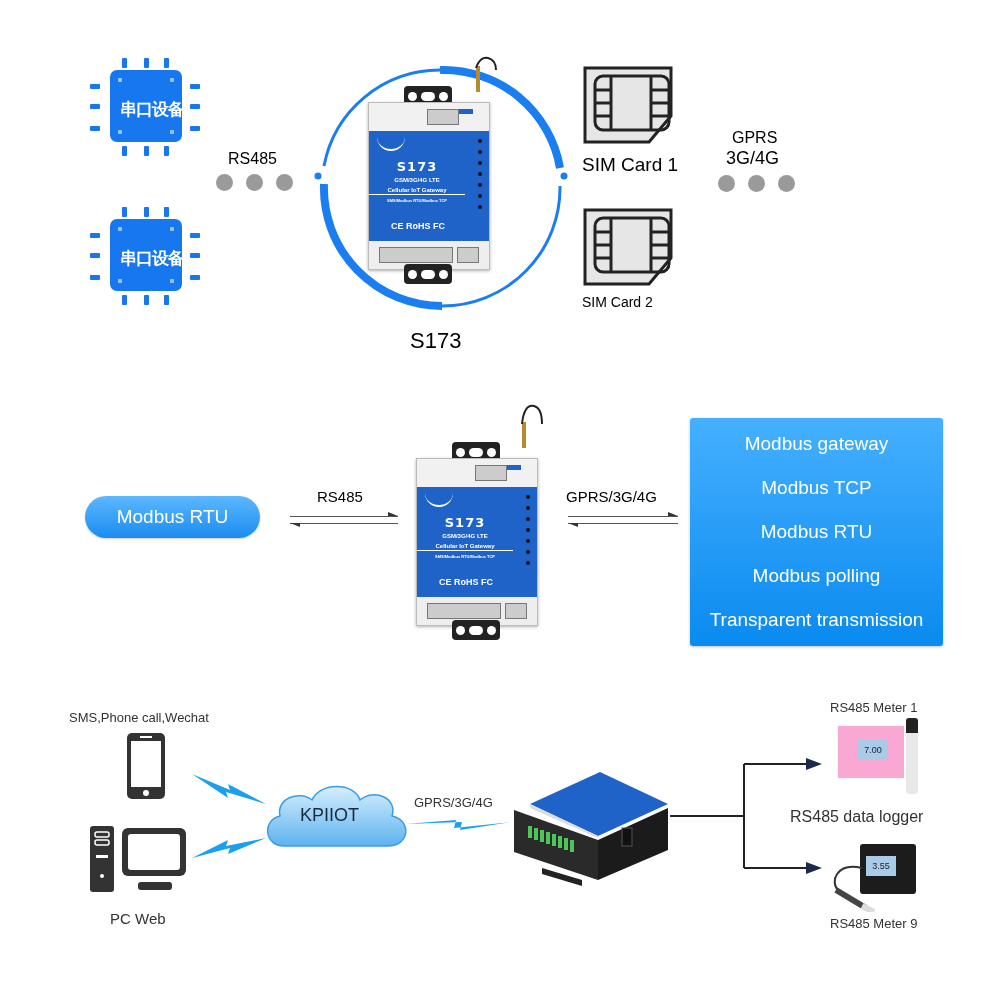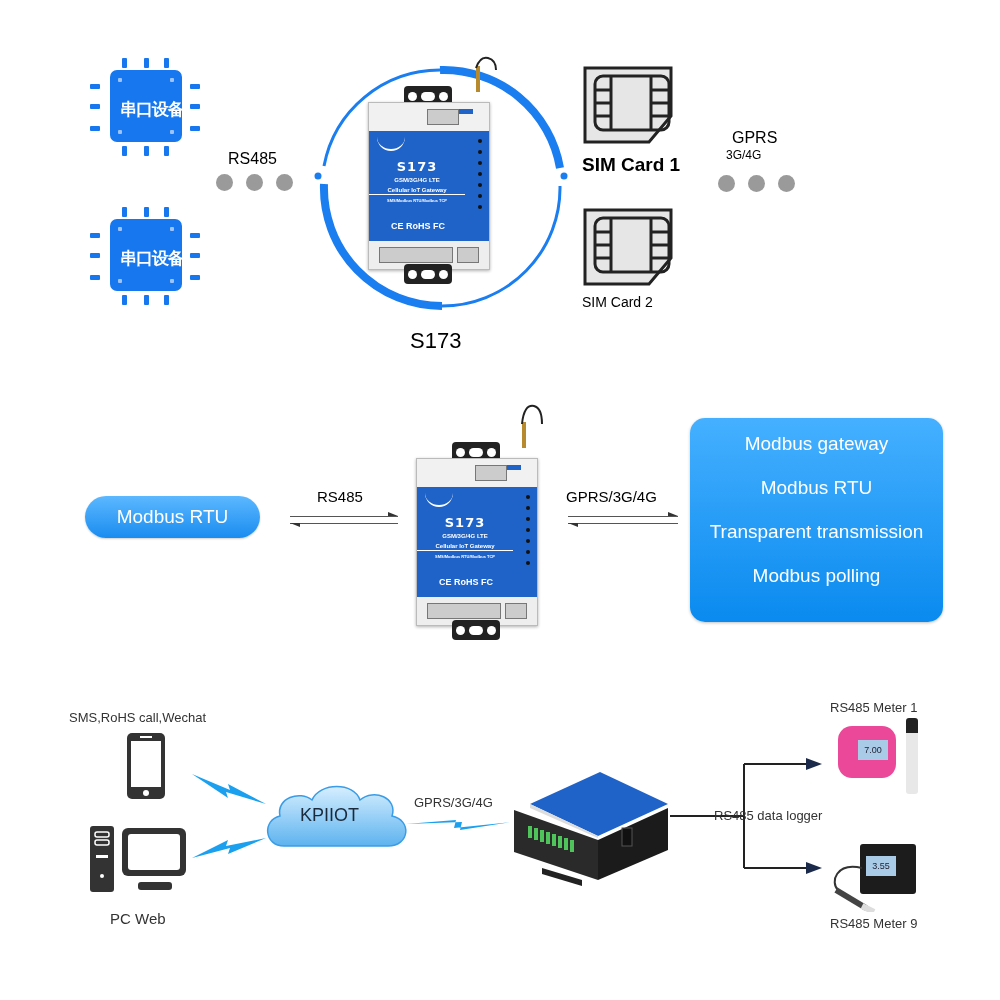--- a/index.html
+++ b/index.html
@@ -34,21 +34,21 @@
   .dev-cert { position:absolute; left:22px; top:90px; font-size:9px; font-weight:bold; }
   .dev-leds { position:absolute; right:5px; top:8px; width:16px; }
   .dev-leds i { display:block; width:4px; height:4px; border-radius:50%; background:#111; margin:0 0 7px 10px; }
   .dev-logo { position:absolute; left:8px; top:6px; width:28px; height:12px; border-bottom:2px solid #fff; border-radius:0 0 14px 14px; }
   .term { position:absolute; top:6px; height:14px; background:#ccc; border:1px solid #777; }
   .antenna { position:absolute; width:4px; background:#b88a2e; }
 
   
   .pill { position:absolute; left:85px; top:496px; width:175px; height:42px; border-radius:21px; background:linear-gradient(#5cb8ff,#1a8cf0); color:#fff; font-size:19px; display:flex; align-items:center; justify-content:center; box-shadow:0 1px 2px rgba(0,0,0,.2); }
 
-  .feature-box { position:absolute; left:690px; top:418px; width:253px; height:204px; background:linear-gradient(#45b0ff,#0a8aef); border-radius:15px; box-shadow:0 1px 3px rgba(0,0,0,.25); color:#fff; }
+  .feature-box { position:absolute; left:690px; top:418px; width:253px; height:228px; background:linear-gradient(#45b0ff,#0a8aef); border-radius:3px; box-shadow:0 1px 3px rgba(0,0,0,.25); color:#fff; }
   .feature-box div { height:44px; line-height:44px; text-align:center; font-size:19px; white-space:nowrap; }
 
   .arrows { position:absolute; }
   .arrows .l1, .arrows .l2 { position:absolute; left:0; right:0; height:1px; background:#555; }
   .arrows .l1 { top:0; } .arrows .l2 { top:7px; }
   .arrows .h1 { position:absolute; right:0; top:-4px; width:0; height:0; border-left:10px solid #333; border-top:4px solid transparent; }
   .arrows .h2 { position:absolute; left:0; top:7px; width:0; height:0; border-right:10px solid #333; border-bottom:4px solid transparent; }
 
   .lbl { position:absolute; white-space:nowrap; }
 </style>
@@ -161,31 +161,31 @@
       </div>
   </div>
 
   <span class="lbl txt-navy" style="left:410px;top:328px;font-size:22px;">S173</span>
 
   <svg class="abs" style="left:583px;top:66px" width="106" height="80" viewBox="0 0 106 80">
     <path d="M2 2 H88 V50 L66 76 H2 Z" fill="#e6e6e6" stroke="#222" stroke-width="3"></path>
     <rect x="12" y="10" width="74" height="54" rx="8" fill="none" stroke="#222" stroke-width="3"></rect>
     <path d="M28 10 V64 M68 10 V64 M12 24 H28 M12 37 H28 M12 50 H28 M68 24 H86 M68 37 H86 M68 50 H86" stroke="#222" stroke-width="3"></path>
   </svg>
-  <span class="lbl txt-navy" style="left:582px;top:154px;font-size:19px;font-weight:bold;">SIM Card 1</span>
+  <span class="lbl txt-navy" style="left:582px;top:154px;font-size:19px;">SIM Card 1</span>
 
   <svg class="abs" style="left:583px;top:208px" width="106" height="80" viewBox="0 0 106 80">
     <path d="M2 2 H88 V50 L66 76 H2 Z" fill="#e6e6e6" stroke="#222" stroke-width="3"></path>
     <rect x="12" y="10" width="74" height="54" rx="8" fill="none" stroke="#222" stroke-width="3"></rect>
     <path d="M28 10 V64 M68 10 V64 M12 24 H28 M12 37 H28 M12 50 H28 M68 24 H86 M68 37 H86 M68 50 H86" stroke="#222" stroke-width="3"></path>
   </svg>
   <span class="lbl txt-navy" style="left:582px;top:294px;font-size:14px;">SIM Card 2</span>
 
   <span class="lbl txt-navy" style="left:732px;top:129px;font-size:16px;">GPRS</span>
-  <span class="lbl txt-navy" style="left:726px;top:148px;font-size:12px;">3G/4G</span>
+  <span class="lbl txt-navy" style="left:726px;top:148px;font-size:18px;">3G/4G</span>
   <div class="dots" style="left:718px;top:175px;">
       <span></span>
       <span></span>
       <span></span>
     </div>
 </div>
 
 <div>
   <div class="pill">Modbus RTU</div>
 
@@ -244,28 +244,29 @@
   <span class="lbl txt-navy" style="left:566px;top:488px;font-size:15px;">GPRS/3G/4G</span>
   <div class="arrows" style="left:568px;top:516px;width:110px;">
     <i class="l1"></i>
       <i class="l2"></i>
       <i class="h1"></i>
       <i class="h2"></i>
   </div>
 
   <div class="feature-box">
     <div style="margin-top:4px">Modbus gateway</div>
+    <div>Modbus TCP</div>
     <div>Modbus RTU</div>
+    <div>Modbus polling</div>
     <div>Transparent transmission</div>
-    <div>Modbus polling</div>
   </div>
 </div>
 
 <div>
-  <span class="lbl txt-dark" style="left:69px;top:710px;font-size:13px;">SMS,RoHS call,Wechat</span>
+  <span class="lbl txt-dark" style="left:69px;top:710px;font-size:13px;">SMS,Phone call,Wechat</span>
 
   <svg class="abs" style="left:126px;top:732px" width="40" height="68" viewBox="0 0 40 68">
     <rect x="1" y="1" width="38" height="66" rx="5" fill="#333"></rect>
     <rect x="5" y="9" width="30" height="46" fill="#fff"></rect>
     <rect x="14" y="4" width="12" height="2" fill="#fff"></rect>
     <circle cx="20" cy="61" r="3" fill="#fff"></circle>
   </svg>
 
   <svg class="abs" style="left:90px;top:826px" width="98" height="68" viewBox="0 0 98 68">
     <rect x="0" y="0" width="24" height="66" rx="3" fill="#333"></rect>
@@ -319,24 +320,24 @@
     </g>
     <path d="M30 100 L70 112 L70 118 L30 106 Z" fill="#222"></path>
     <rect x="110" y="60" width="10" height="18" fill="#111" stroke="#555"></rect>
   </svg>
 
   <svg class="abs" style="left:670px;top:750px" width="160" height="140" viewBox="0 0 160 140">
     <path d="M0 66 H74 M74 14 V118 M74 14 H140 M74 118 H140" stroke="#222" stroke-width="2" fill="none"></path>
     <path d="M136 8 L152 14 L136 20 Z" fill="#1b2a4a"></path>
     <path d="M136 112 L152 118 L136 124 Z" fill="#1b2a4a"></path>
   </svg>
-  <span class="lbl txt-dark" style="left:714px;top:808px;font-size:13px;">RS485 data logger</span>
+  <span class="lbl txt-dark" style="left:790px;top:808px;font-size:16px;">RS485 data logger</span>
 
   <span class="lbl txt-dark" style="left:830px;top:700px;font-size:13px;">RS485 Meter 1</span>
-  <div class="abs" style="left:838px;top:726px;width:58px;height:52px;background:#ec4899;border-radius:14px;">
+  <div class="abs" style="left:838px;top:726px;width:66px;height:52px;background:#f9a8d4;border-radius:0;">
     <div class="abs" style="left:20px;top:14px;width:30px;height:20px;background:#a9cbe8;color:#223;font-size:9px;line-height:20px;text-align:center;">7.00</div>
   </div>
   <div class="abs" style="left:906px;top:718px;width:12px;height:76px;background:linear-gradient(#222 0 20%, #e8e8e8 20%);border-radius:3px;"></div>
 
   <div class="abs" style="left:860px;top:844px;width:56px;height:50px;background:#1c1c1c;border-radius:3px;">
     <div class="abs" style="left:6px;top:12px;width:30px;height:20px;background:#a9cbe8;color:#223;font-size:9px;line-height:20px;text-align:center;">3.55</div>
   </div>
   <svg class="abs" style="left:826px;top:862px" width="50" height="50" viewBox="0 0 50 50">
     <path d="M36 6 C 10 0 4 20 12 28" stroke="#333" stroke-width="2" fill="none"></path>
     <path d="M10 28 L40 46" stroke="#444" stroke-width="6"></path>

